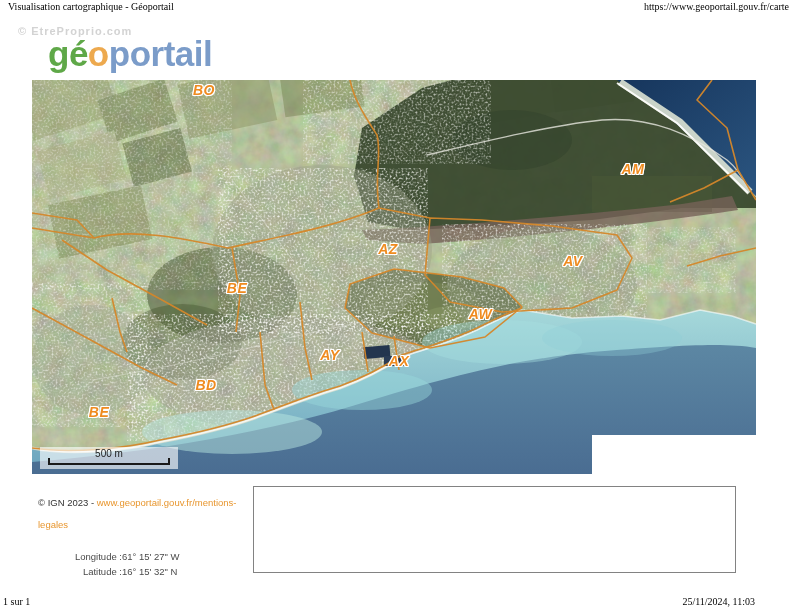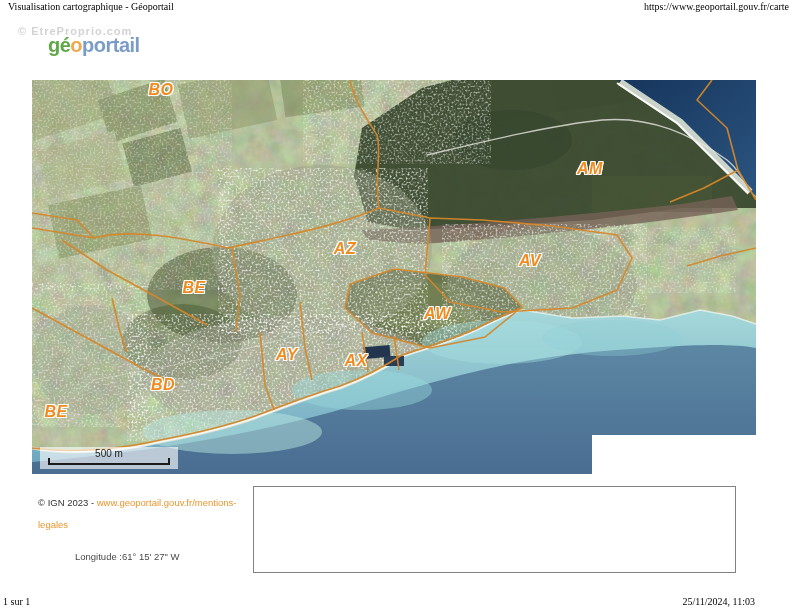--- a/index.html
+++ b/index.html
@@ -16,40 +16,40 @@
   .ph-url{right:3px;top:1px;}
   .pf-page{left:3px;top:596px;}
   .pf-date{right:37px;top:596px;}
 
   
   .watermark{
     position:absolute;left:18px;top:25px;font-size:11px;font-weight:700;
     color:#d3d3d3;letter-spacing:1px;z-index:1;
   }
   .logo{
-    position:absolute;left:48px;top:34px;font-size:20px;font-weight:700;
+    position:absolute;left:48px;top:34px;font-size:35px;font-weight:700;
     letter-spacing:-0.5px;z-index:2;
   }
   .logo-green{color:var(--logo-green,#5fa848);}
   .logo-orange{color:var(--logo-orange,#eda94e);}
   .logo-blue{color:var(--logo-blue,#7b9cc9);}
 
   
   .map{
     position:absolute;left:32px;top:80px;width:724px;height:394px;
     overflow:hidden;background:#76815f;
   }
   .map svg{position:absolute;left:0;top:0;display:block;}
   .parcel-label{
     position:absolute;transform:translate(-50%,-50%);
     color:var(--parcel-label,#ef8b1f);
-    font-size:16px;font-weight:800;font-style:italic;letter-spacing:.5px;
+    font-size:14px;font-weight:800;font-style:italic;letter-spacing:.5px;
     text-shadow:-1px -1px 0 #fff,1px -1px 0 #fff,-1px 1px 0 #fff,1px 1px 0 #fff,
                 0 -1px 0 #fff,0 1px 0 #fff,-1px 0 0 #fff,1px 0 0 #fff;
-    z-index:5;white-space:nowrap;
+    z-index:5;white-space:nowrap;margin-left:43px;
   }
   .scalebar{
     position:absolute;left:8px;top:367px;width:138px;height:22px;
     background:rgba(255,255,255,0.62);z-index:6;
   }
   .scalebar-label{
     position:absolute;left:0;right:0;top:1px;text-align:center;
     font-size:10px;color:#222;
   }
   .scalebar-line{
@@ -235,18 +235,22 @@
   <div class="map-notch"></div>
 </div>
 
 <div class="attribution"><span>© IGN 2023 - </span><a href="#" class="mentions-link">www.geoportail.gouv.fr/mentions-legales</a></div>
 
 <div class="coords">
   <div class="coord-row">
     <span class="coord-label">Longitude :</span>
     <span class="coord-value">61° 15' 27" W</span>
   </div>
+  <div class="coord-row">
+    <span class="coord-label">Latitude :</span>
+    <span class="coord-value">16° 15' 32" N</span>
+  </div>
 </div>
 
 <div class="legend-box"></div>
 
 <div class="print-text pf-page">1 sur 1</div>
 <div class="print-text pf-date">25/11/2024, 11:03</div>
 
 </body></html>

